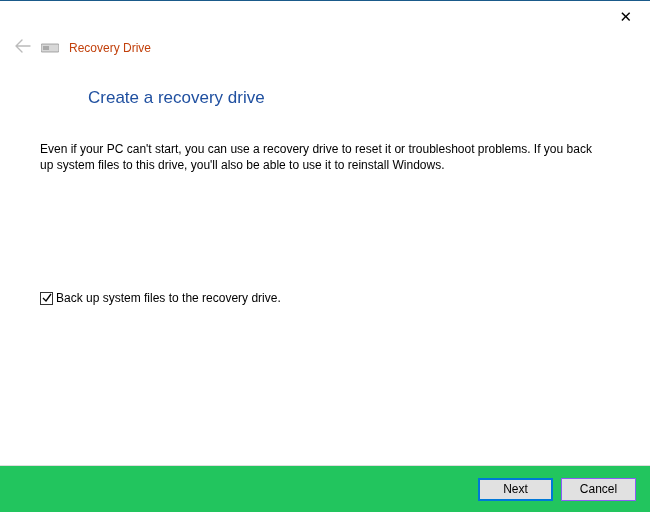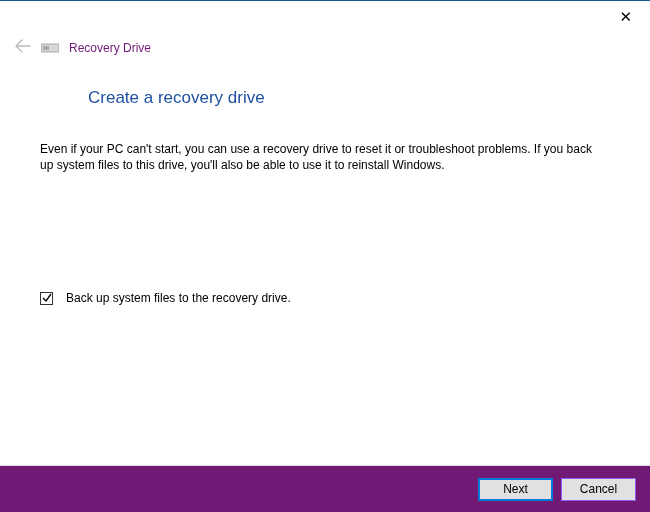--- a/index.html
+++ b/index.html
@@ -51,21 +51,21 @@
       width: 18px;
       height: 10px;
       display: inline-block;
       position: relative;
     }
     .drive-icon svg {
       display: block;
     }
     .header-title {
       font-size: 12px;
-      color: #701a75;
+      color: #c2410c;
     }
     .main-title {
       position: absolute;
       top: 87px;
       left: 40px;
       font-size: 17px;
       color: #2050a0;
       font-weight: normal;
       margin-left: 48px;
     }
@@ -77,21 +77,21 @@
       font-size: 12px;
       color: #000;
       line-height: 1.35;
     }
     .checkbox-row {
       position: absolute;
       top: 290px;
       left: 40px;
       display: flex;
       align-items: center;
-      gap: 13px;
+      gap: 3px;
     }
     .checkbox {
       width: 13px;
       height: 13px;
       border: 1px solid #333;
       display: flex;
       align-items: center;
       justify-content: center;
       background: #fff;
       cursor: pointer;
@@ -103,21 +103,21 @@
     .checkbox-label {
       font-size: 12px;
       color: #000;
     }
     .footer {
       position: absolute;
       bottom: 0;
       left: 0;
       right: 0;
       height: 47px;
-      background: #701a75;
+      background: #22c55e;
       border-top: 1px solid #ddd;
       display: flex;
       align-items: center;
       justify-content: flex-end;
       padding-right: 14px;
       gap: 8px;
     }
     .btn {
       height: 23px;
       min-width: 75px;

